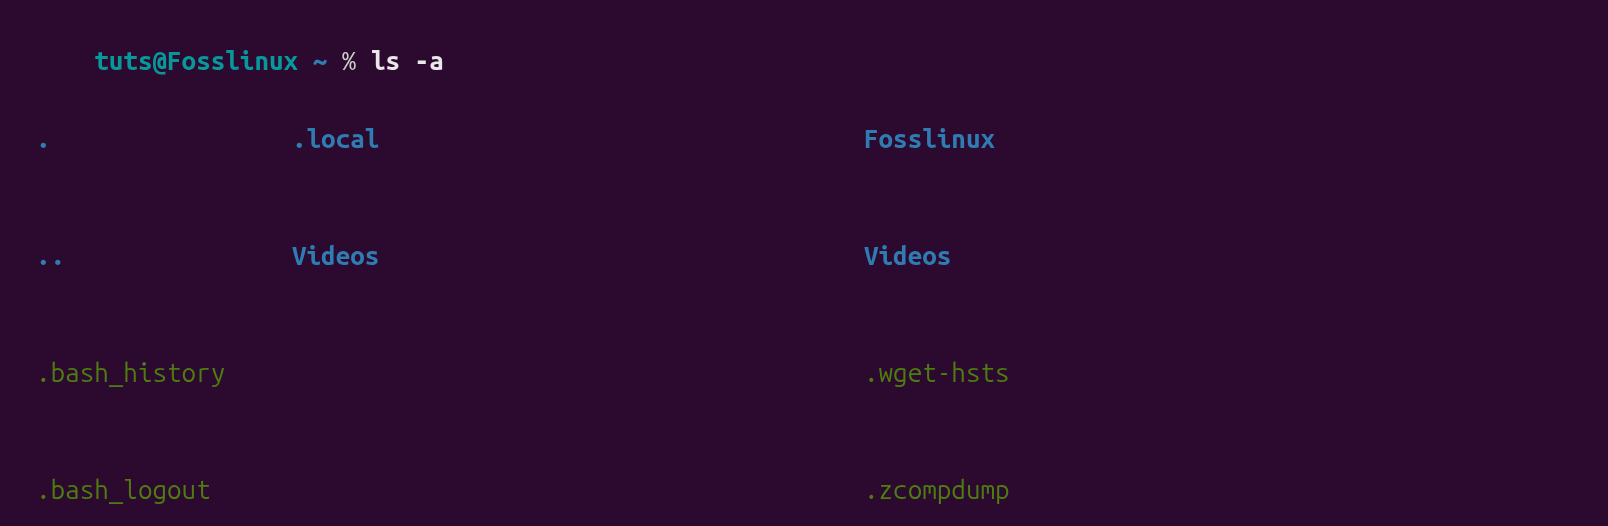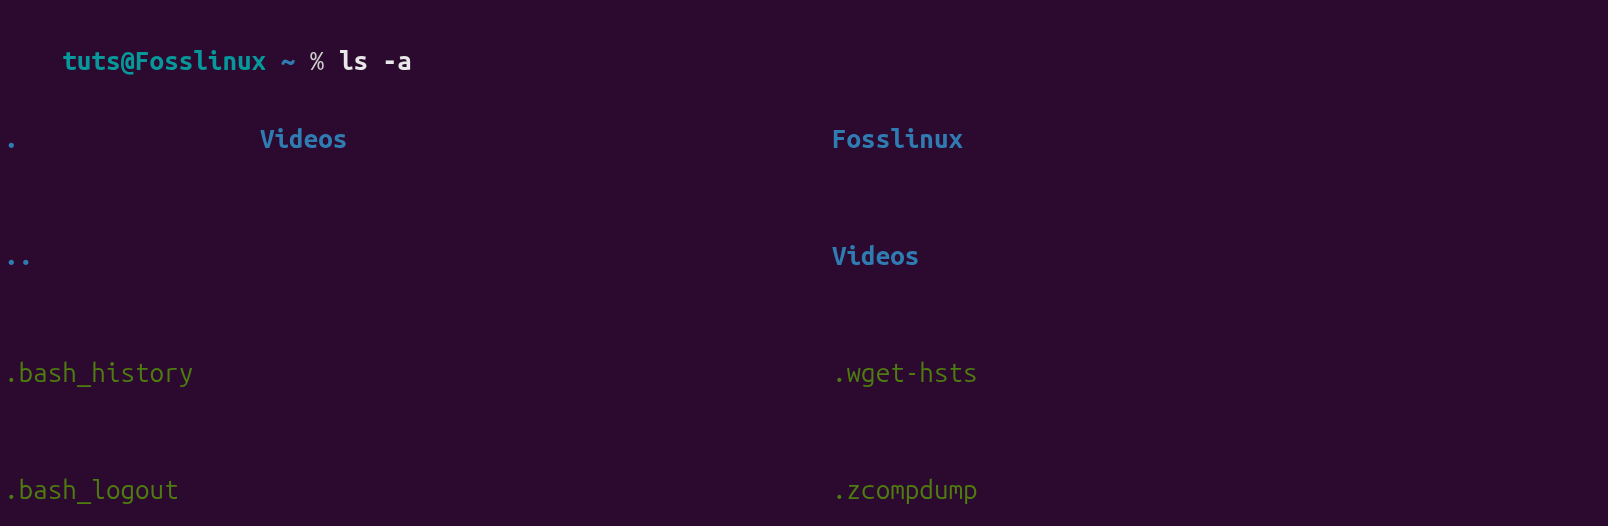--- a/index.html
+++ b/index.html
@@ -57,20 +57,21 @@
     .dir {
       color: #2f7cb3;
       font-weight: bold;
     }
     .file {
       color: #4d7c0f;
     }
     .row {
       height: 39px;
       line-height: 39px;
+      margin-left: 32px;
     }
   </style>
 </head>
 <body>
 
 <div class="terminal">
   <div class="prompt-line row">
     <span class="prompt-user">tuts@Fosslinux</span><span> </span><span class="prompt-tilde">~</span><span> </span><span class="prompt-percent">%</span><span> </span><span class="command">ls -a</span>
   </div>
 
@@ -81,20 +82,21 @@
       <div class="row file">.bash_history</div>
       <div class="row file">.bash_logout</div>
       
       
       
       
       
       
     </div>
     <div class="col2">
+      <div class="row dir">.local</div>
       <div class="row dir">Videos</div>
       
       
       
       
       
       
     </div>
     <div class="col3">
       <div class="row dir">Fosslinux</div>

